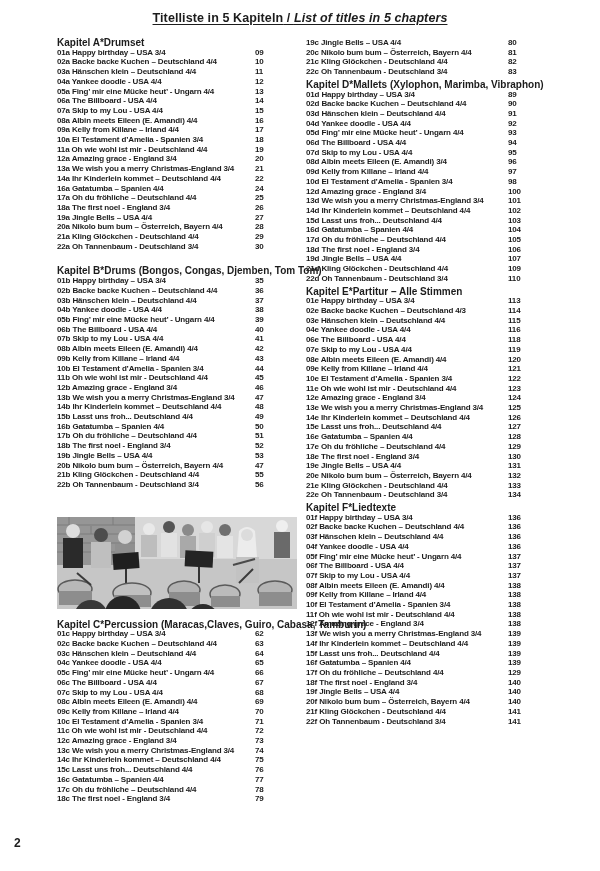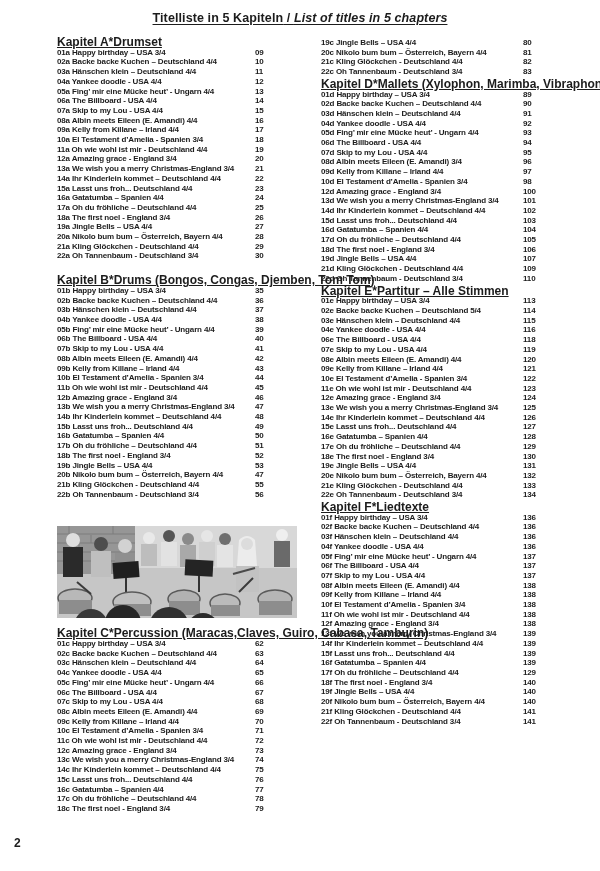--- a/index.html
+++ b/index.html
@@ -8,29 +8,29 @@
     font-family:"Liberation Sans", sans-serif; color:#1c1c1c; overflow:hidden;
   }
   .title {
     position:absolute; top:11px; left:0; width:600px; text-align:center;
     font-size:12.5px; font-weight:bold; letter-spacing:0.1px;
   }
   .title-inner { text-decoration:underline; text-underline-offset:2px; }
   .title-en { font-style:italic; }
   .col { position:absolute; top:38px; }
   #col-left  { left:57px;  width:214px; }
-  #col-right { left:321px; width:222px; }
+  #col-right { left:306px; width:222px; }
   .section { margin-top:0; }
   #col-left  .section + .section { margin-top:15px; }
   #col-right .section + .section { margin-top:3px; }
   .photo-block { margin-top:27px; margin-bottom:11px; }
   .photo-block + .section { margin-top:0; }
   .sec-header {
-    font-size:12px; line-height:9.7px; font-weight:bold;
-    text-decoration:underline; text-underline-offset:1px; white-space:nowrap;
+    font-size:10px; line-height:9.7px; font-weight:bold;
+    text-underline-offset:1px; white-space:nowrap;
   }
   .row { display:flex; font-size:8px; line-height:9.7px; font-weight:bold; letter-spacing:-0.15px; }
   .lab { white-space:nowrap; overflow:hidden; }
   #col-left  .lab { width:198px; }
   #col-right .lab { width:202px; }
   .pg { flex:none; text-align:left; }
   #col-left  .pg { width:16px; }
   #col-right .pg { width:20px; }
   .pagenum {
     position:absolute; left:14px; top:836px;
@@ -97,24 +97,20 @@
           <span class="lab">12a Amazing grace - England 3/4</span>
           <span class="pg">20</span>
         </div>
         <div class="row">
           <span class="lab">13a We wish you a merry Christmas-England 3/4</span>
           <span class="pg">21</span>
         </div>
         <div class="row">
           <span class="lab">14a Ihr Kinderlein kommet – Deutschland 4/4</span>
           <span class="pg">22</span>
-        </div>
-        <div class="row">
-          <span class="lab">15a Lasst uns froh... Deutschland 4/4</span>
-          <span class="pg">23</span>
         </div>
         <div class="row">
           <span class="lab">16a Gatatumba – Spanien 4/4</span>
           <span class="pg">24</span>
         </div>
         <div class="row">
           <span class="lab">17a Oh du fröhliche – Deutschland 4/4</span>
           <span class="pg">25</span>
         </div>
         <div class="row">
@@ -485,21 +481,21 @@
           <span class="pg">110</span>
         </div>
       </div>
       <div class="section">
         <div class="sec-header">Kapitel E*Partitur – Alle Stimmen</div>
         <div class="row">
           <span class="lab">01e Happy birthday – USA 3/4</span>
           <span class="pg">113</span>
         </div>
         <div class="row">
-          <span class="lab">02e Backe backe Kuchen – Deutschland 5/4</span>
+          <span class="lab">02e Backe backe Kuchen – Deutschland 4/3</span>
           <span class="pg">114</span>
         </div>
         <div class="row">
           <span class="lab">03e Hänschen klein – Deutschland 4/4</span>
           <span class="pg">115</span>
         </div>
         <div class="row">
           <span class="lab">04e Yankee doodle - USA 4/4</span>
           <span class="pg">116</span>
         </div>

